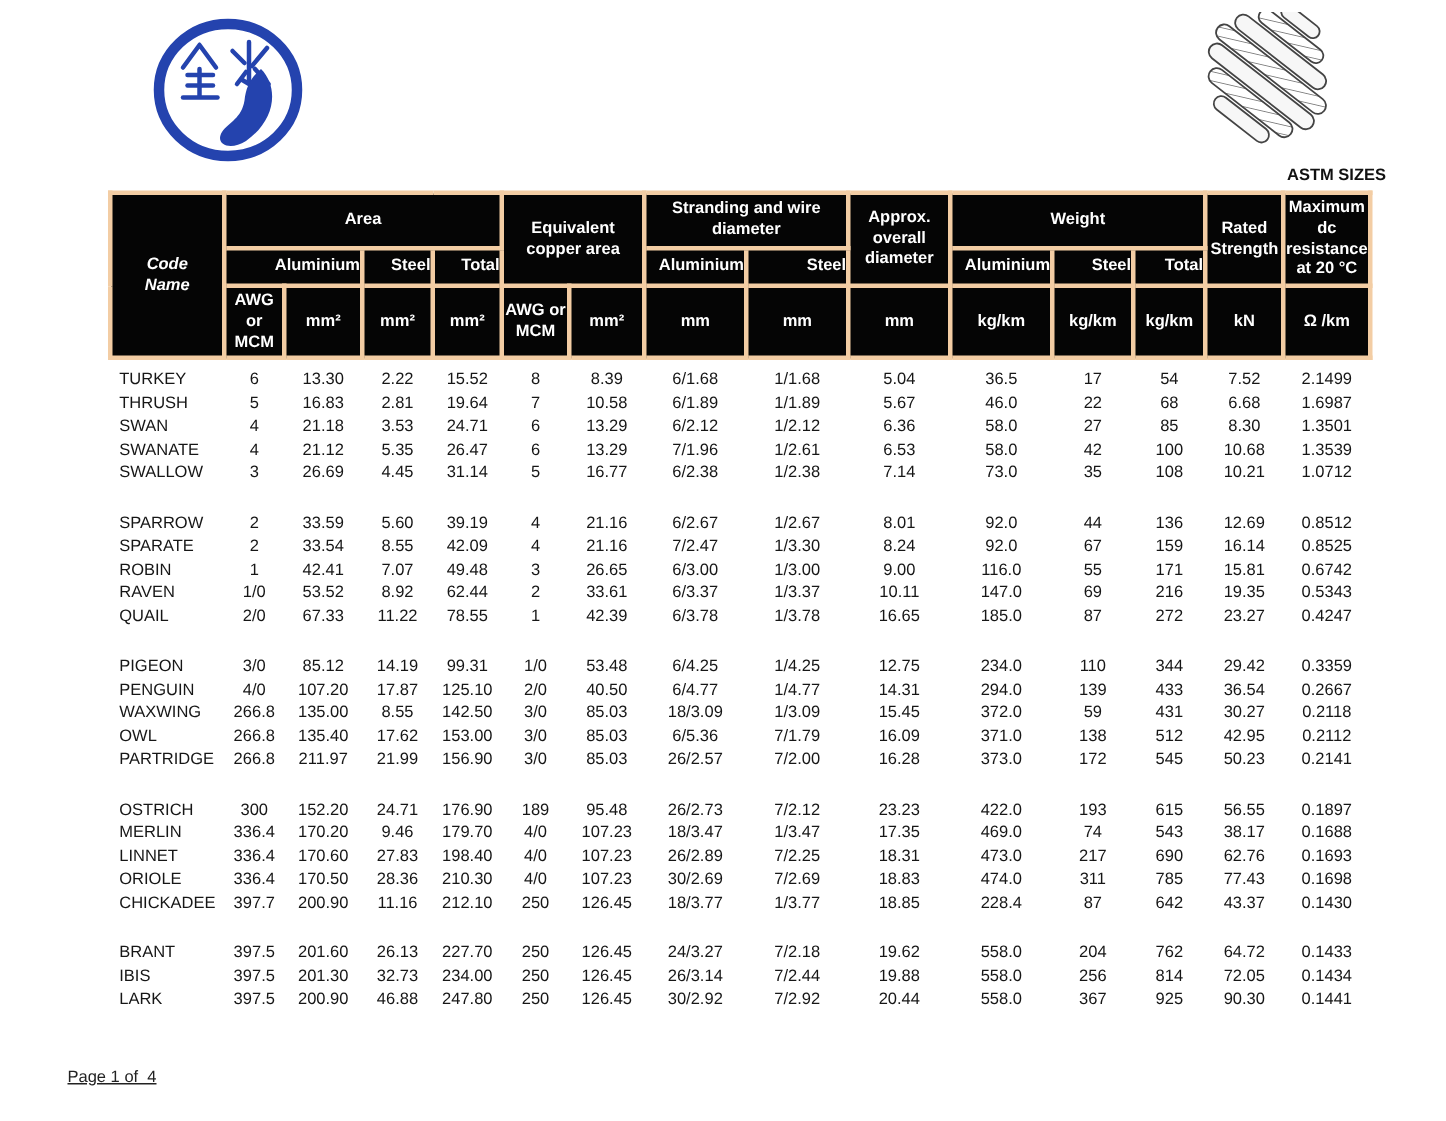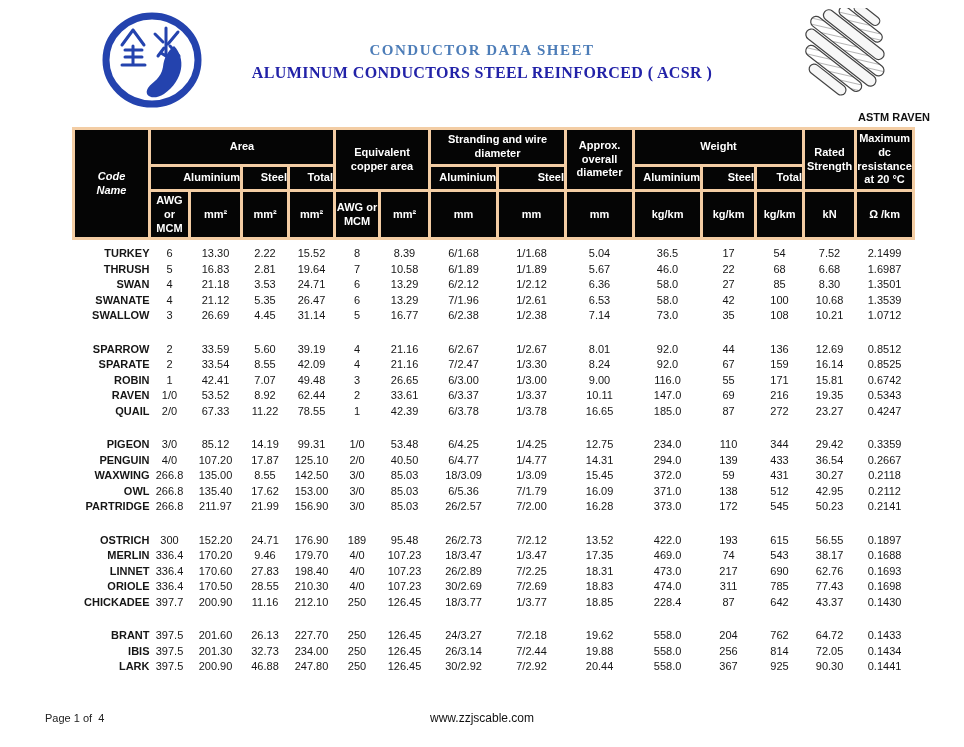--- a/index.html
+++ b/index.html
@@ -21,26 +21,26 @@
               table-layout:fixed;}
   table.sheet thead th{background:#050505;color:#fff;border:3px solid #f3cda4;
               font-size:11px;font-weight:bold;white-space:pre-line;line-height:1.25;
               padding:2px 0;vertical-align:middle;text-align:center;}
   table.sheet thead tr.h1 th{height:26px;}
   table.sheet thead tr.h2 th{height:16px;text-align:right;}
   table.sheet thead tr.h3 th{height:32px;}
   th.codehead{padding-bottom:16px;font-style:italic;}
   table.sheet tbody td{font-size:11px;text-align:center;padding:0;line-height:15.5px;
               white-space:nowrap;color:#161616;border:none;}
-  table.sheet tbody td.code{text-align:right;padding-left:6px;font-weight:bold;}
+  table.sheet tbody td.code{text-align:left;padding-left:6px;}
   table.sheet tbody tr:first-child td{padding-top:6px;}
   table.sheet tbody tr.spacer td{height:18px;line-height:18px;}
 
   
-  .footer-page{position:absolute;left:45px;top:712px;font-size:11px;white-space:pre;color:#222;}
+  .footer-page{position:absolute;left:45px;top:712px;font-size:11px;white-space:pre;color:#222;text-decoration:underline;}
   .footer-url{position:absolute;left:0;right:0;top:711px;text-align:center;font-size:12px;color:#111;}
 </style>
 </head>
 <body>
 
 <div id="page">
 
   <div class="logo">
     <svg width="104" height="100" viewBox="0 0 104 100">
       <ellipse cx="52" cy="48" rx="46" ry="44" fill="none" stroke="#2443ae" stroke-width="7"></ellipse>
@@ -58,44 +58,40 @@
         <path d="M55 22 L63 30"></path>
         <path d="M78 20 L68 32"></path>
         <path d="M58 44 L64 36"></path>
         <path d="M70 34 L79 44"></path>
       </g>
 
       <path d="M74 34 C86 46 84 68 64 82 C53 89 43 84 48 76 C53 69 61 67 63 55 C64 46 67 40 74 34 Z" fill="#2443ae"></path>
     </svg>
   </div>
 
-  <div class="titles">
-    <div class="title1">CONDUCTOR DATA SHEET</div>
-    <div class="title2">ALUMINUM CONDUCTORS STEEL REINFORCED ( ACSR )</div>
-  </div>
 
   <div class="cable">
     <svg width="128" height="102" viewBox="0 0 128 102">
       <defs>
         <pattern id="hatch" width="6" height="6" patternUnits="userSpaceOnUse" patternTransform="rotate(65)">
           <line x1="0" y1="0" x2="0" y2="6" stroke="#777" stroke-width="1.1"></line>
         </pattern>
       </defs>
       <g transform="rotate(38 64 50)" stroke="#444" stroke-width="1.2">
         <rect x="34" y="2" width="30" height="9" rx="4.5" fill="#f7f7f7"></rect>
         <rect x="24" y="13" width="52" height="10" rx="5" fill="url(#hatch)"></rect>
         <rect x="14" y="25" width="74" height="11" rx="5.5" fill="#f7f7f7"></rect>
         <rect x="8" y="38" width="90" height="11" rx="5.5" fill="url(#hatch)"></rect>
         <rect x="12" y="51" width="86" height="11" rx="5.5" fill="#f7f7f7"></rect>
         <rect x="22" y="64" width="68" height="11" rx="5.5" fill="url(#hatch)"></rect>
         <rect x="36" y="77" width="44" height="10" rx="5" fill="#f7f7f7"></rect>
       </g>
     </svg>
   </div>
-  <div class="astm">ASTM RAVEN</div>
+  <div class="astm">ASTM SIZES</div>
 
   <table class="sheet">
     <colgroup>
       <col style="width:76px">
         <col style="width:40px">
         <col style="width:52px">
       <col style="width:47px">
         <col style="width:46px">
         <col style="width:45px">
       <col style="width:50px">
@@ -424,21 +420,21 @@
         <tr>
           <td class="code">OSTRICH</td>
           <td>300</td>
           <td>152.20</td>
           <td>24.71</td>
           <td>176.90</td>
           <td>189</td>
           <td>95.48</td>
           <td>26/2.73</td>
           <td>7/2.12</td>
-          <td>13.52</td>
+          <td>23.23</td>
           <td>422.0</td>
           <td>193</td>
           <td>615</td>
           <td>56.55</td>
           <td>0.1897</td>
         </tr>
         <tr>
           <td class="code">MERLIN</td>
           <td>336.4</td>
           <td>170.20</td>
@@ -469,21 +465,21 @@
           <td>473.0</td>
           <td>217</td>
           <td>690</td>
           <td>62.76</td>
           <td>0.1693</td>
         </tr>
         <tr>
           <td class="code">ORIOLE</td>
           <td>336.4</td>
           <td>170.50</td>
-          <td>28.55</td>
+          <td>28.36</td>
           <td>210.30</td>
           <td>4/0</td>
           <td>107.23</td>
           <td>30/2.69</td>
           <td>7/2.69</td>
           <td>18.83</td>
           <td>474.0</td>
           <td>311</td>
           <td>785</td>
           <td>77.43</td>
@@ -557,15 +553,14 @@
           <td>558.0</td>
           <td>367</td>
           <td>925</td>
           <td>90.30</td>
           <td>0.1441</td>
         </tr>
       </tbody>
   </table>
 
   <div class="footer-page">Page 1 of  4</div>
-  <div class="footer-url">www.zzjscable.com</div>
 
 </div>
 
 </body></html>

